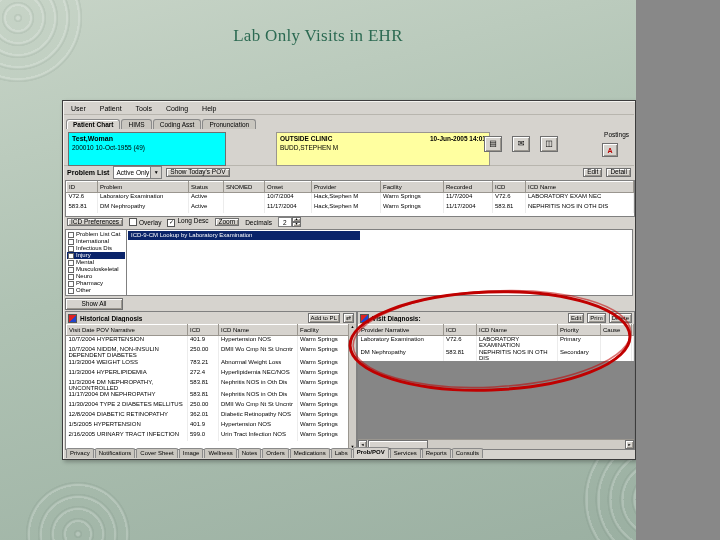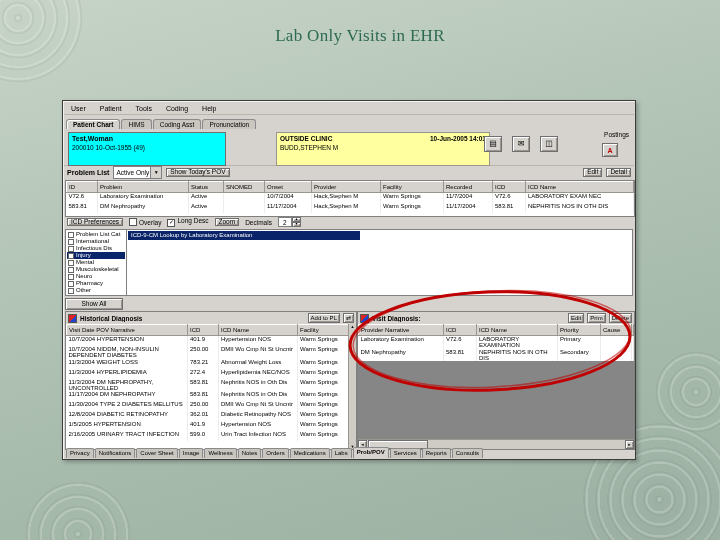--- a/index.html
+++ b/index.html
@@ -1,16 +1,16 @@
 <!DOCTYPE html>
 <html><head>
 <meta charset="utf-8">
 <style>
   html,body{margin:0;padding:0;background:#888;}
-  .stage{position:relative;width:720px;height:540px;overflow:hidden;
+  .stage{position:relative;width:636px;height:540px;overflow:hidden;
     background:linear-gradient(165deg,#c7d4c7 0%,#afc2b3 45%,#9bb0a2 100%);
     font-family:"Liberation Sans",sans-serif;color:#000;}
   
   .ripple{position:absolute;border-radius:50%;
     background:repeating-radial-gradient(circle,rgba(255,255,255,.25) 0 1.5px,rgba(80,100,88,.12) 3px 4px,rgba(255,255,255,0) 4.5px 12px);
     opacity:.75;}
   .r1{left:-52px;top:-52px;width:140px;height:140px;}
   .r2{left:652px;top:348px;width:88px;height:88px;}
   .r3{left:582px;top:422px;width:155px;height:155px;}
   .r4{left:22px;top:478px;width:112px;height:112px;}

